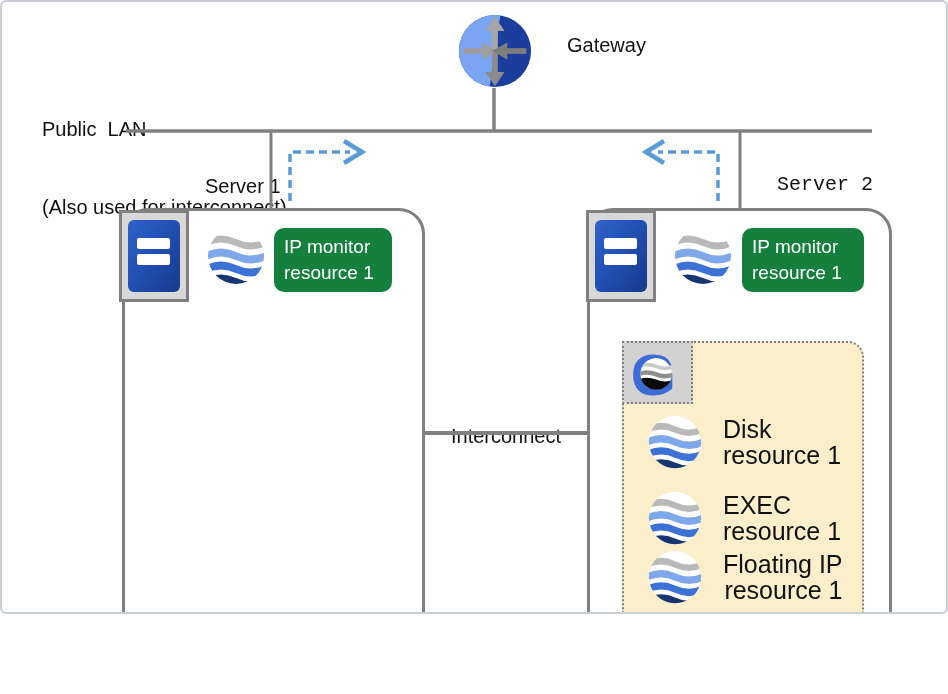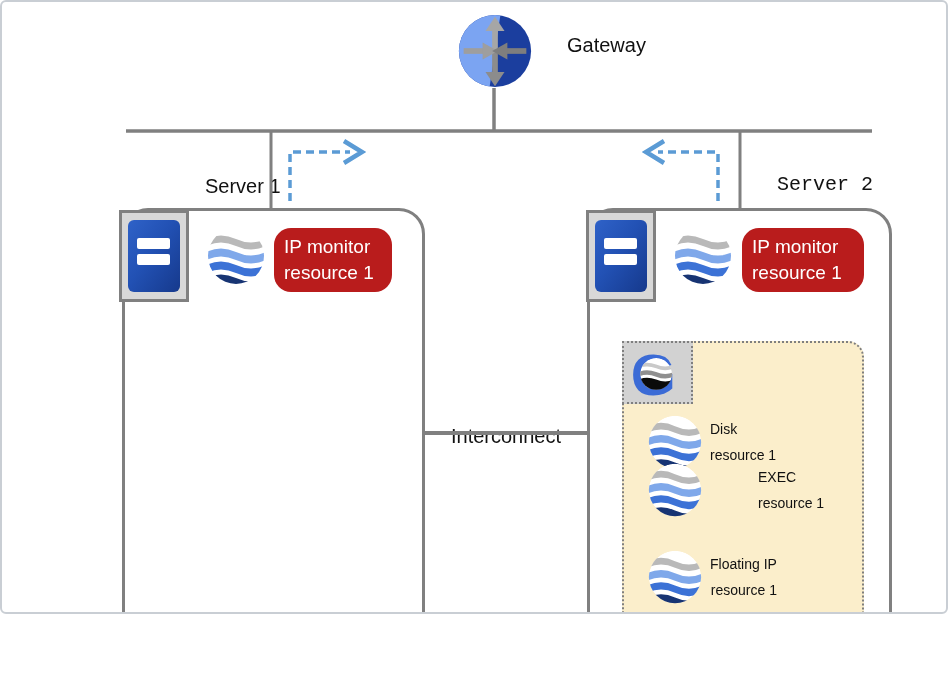--- a/index.html
+++ b/index.html
@@ -23,37 +23,37 @@
   .server-inner{
     width:52px; height:72px; border-radius:6px;
     background:linear-gradient(125deg,#2f62c8 0%,#2251b4 45%,#16398c 100%);
     position:relative;
   }
   .server-bar{position:absolute; left:9px; width:33px; height:11px; background:#ffffff; border-radius:2px;}
   .server-bar.b1{top:18px;}
   .server-bar.b2{top:34px;}
   .wave-ic{position:absolute; width:60px; height:60px; z-index:4;}
   .res-box{
-    position:absolute; background:#b91c1c; border-radius:17px; color:#ffffff;
+    position:absolute; background:#15803d; border-radius:10px; color:#ffffff;
     font-size:19px; line-height:26px; padding:6px 10px; box-sizing:border-box;
     z-index:4;
   }
   .group-box{
     position:absolute; left:620px; top:339px; width:242px; height:289px;
     background:#fbeecb; border:2px dotted #7f7f7f; border-radius:16px;
     box-sizing:border-box; z-index:3;
   }
   .group-icon{
     position:absolute; left:620px; top:339px; width:71px; height:63px;
     background:#d2d2d2; border:2px dotted #7f7f7f; box-sizing:border-box; z-index:5;
     display:flex; align-items:center; justify-content:center;
   }
   .fo-row{position:absolute; z-index:5; display:flex; align-items:flex-start;}
   .fo-ic{width:56px; height:56px;}
-  .fo-text{margin-left:7px; font-size:14px; line-height:26px; padding-top:2px; color:#111;}
+  .fo-text{margin-left:20px; font-size:25px; line-height:26px; padding-top:2px; color:#111;}
   .center{text-align:center;}
   .z5{z-index:5;}
 </style>
 </head>
 <body>
 
 <div id="canvas">
 
   <svg width="0" height="0" style="position:absolute" aria-hidden="true">
     <defs>
@@ -111,20 +111,24 @@
 
     <rect x="7" y="37" width="22" height="6" fill="#9e9e9e"></rect>
     <polygon points="43,40 27,31 27,49" fill="#9e9e9e"></polygon>
 
     <rect x="51" y="37" width="22" height="6" fill="#7e7e7e"></rect>
     <polygon points="37,40 53,31 53,49" fill="#7e7e7e"></polygon>
   </svg>
 
   <div class="lbl" style="left:565px; top:32px;">Gateway</div>
 
+  <div class="lbl" style="left:40px; top:62px; line-height:26px;">
+    <div>Public  LAN</div>
+    <div>(Also used for interconnect)</div>
+  </div>
 
   <div class="lbl" style="left:160px; top:173px;margin-left:43px;">Server 1</div>
   <div class="lbl" style="left:775px; top:171px;font-family:Liberation Mono, monospace;">Server 2</div>
 
   <div class="server-box" style="left:120px; top:206px; width:303px; height:442px;"></div>
   <div class="server-box" style="left:585px; top:206px; width:305px; height:442px;"></div>
 
   <div class="lbl center" style="left:420px; top:377px; width:168px; line-height:23px;">
     <div>Interconnect</div>
   </div>
@@ -169,21 +173,21 @@
   <div class="fo-row" style="left:645px; top:412px;">
     <svg class="fo-ic" viewBox="0 0 60 60">
         <use href="#waveblue"></use>
       </svg>
     <div class="fo-text">
       <div>Disk</div>
       <div>resource 1</div>
     </div>
   </div>
 
-  <div class="fo-row" style="left:645px; top:460px;gap:48px;">
+  <div class="fo-row" style="left:645px; top:488px;">
     <svg class="fo-ic" viewBox="0 0 60 60">
         <use href="#waveblue"></use>
       </svg>
     <div class="fo-text">
       <div>EXEC</div>
       <div>resource 1</div>
     </div>
   </div>
 
   <div class="fo-row" style="left:645px; top:547px;text-align:right;">

